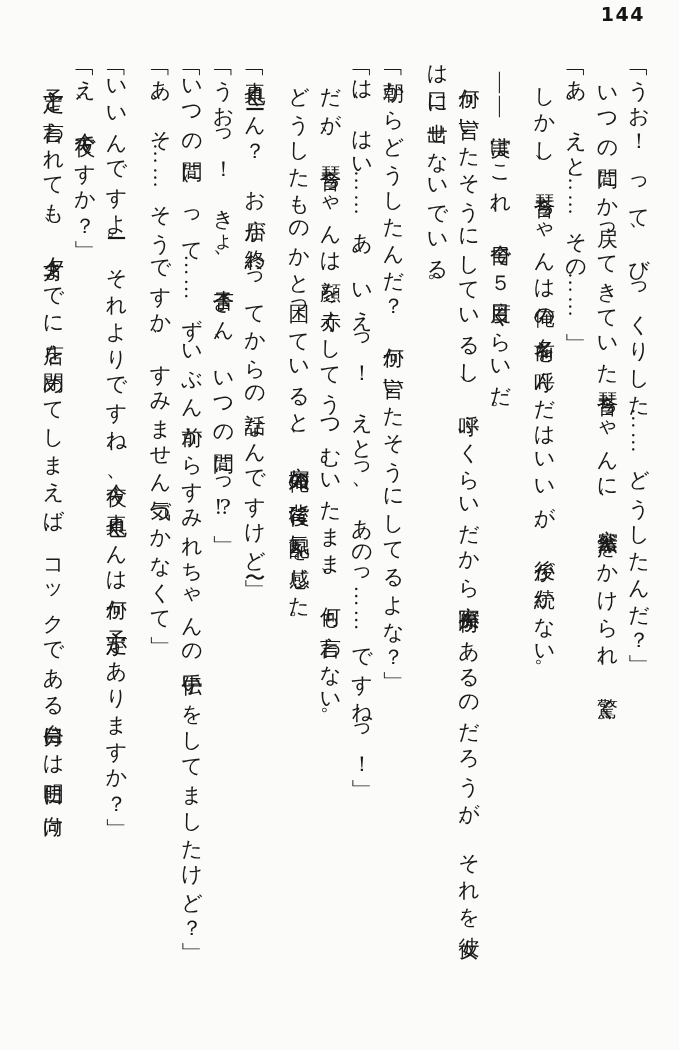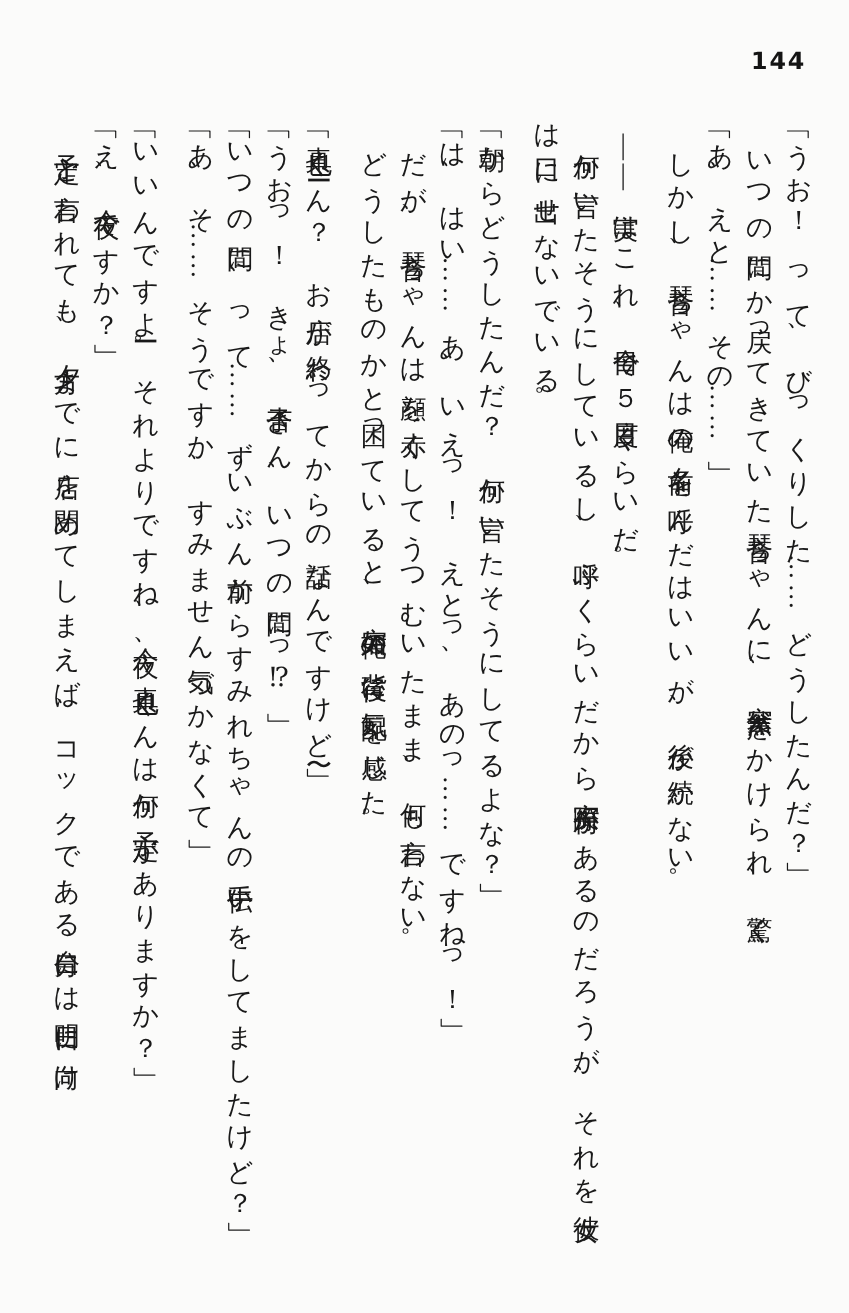--- a/index.html
+++ b/index.html
@@ -10,21 +10,20 @@
     width: 679px;
     height: 1050px;
     position: relative;
     overflow: hidden;
     background: #fbfbfa;
     font-family: "Liberation Serif", "DejaVu Serif", serif;
   }
   .page {
     position: absolute;
     inset: 0;
-    margin-top: 35px;
   }
   .page-num {
     position: absolute;
     top: 3px;
     right: 34px;
     font-family: "DejaVu Sans", "Liberation Sans", sans-serif;
     font-weight: 700;
     font-size: 19px;
     letter-spacing: 1.5px;
     color: #141414;

